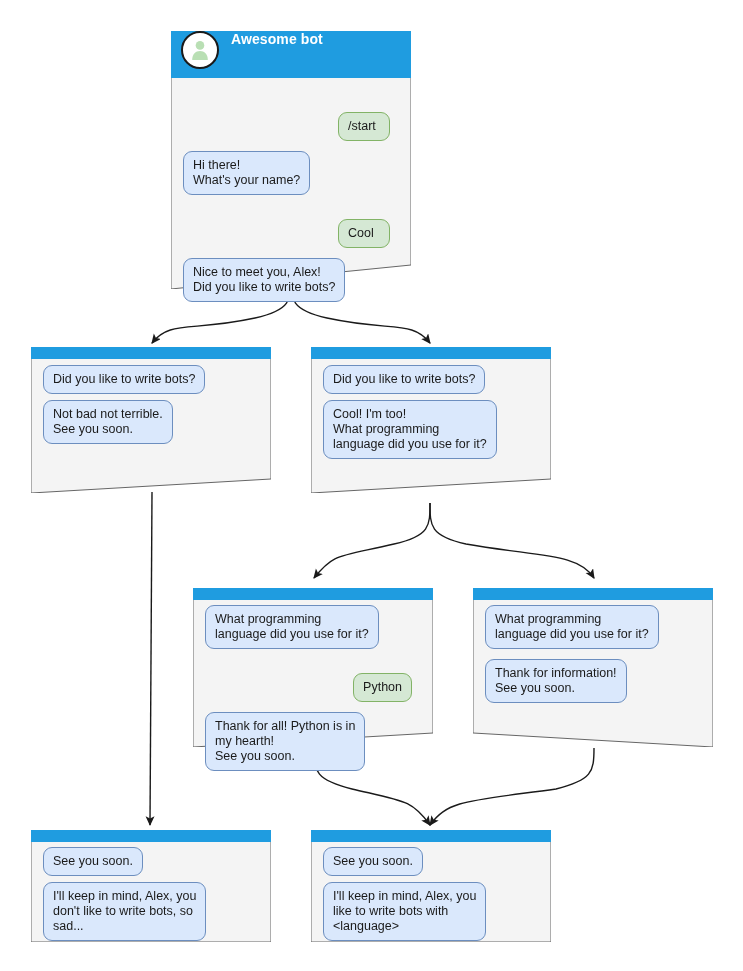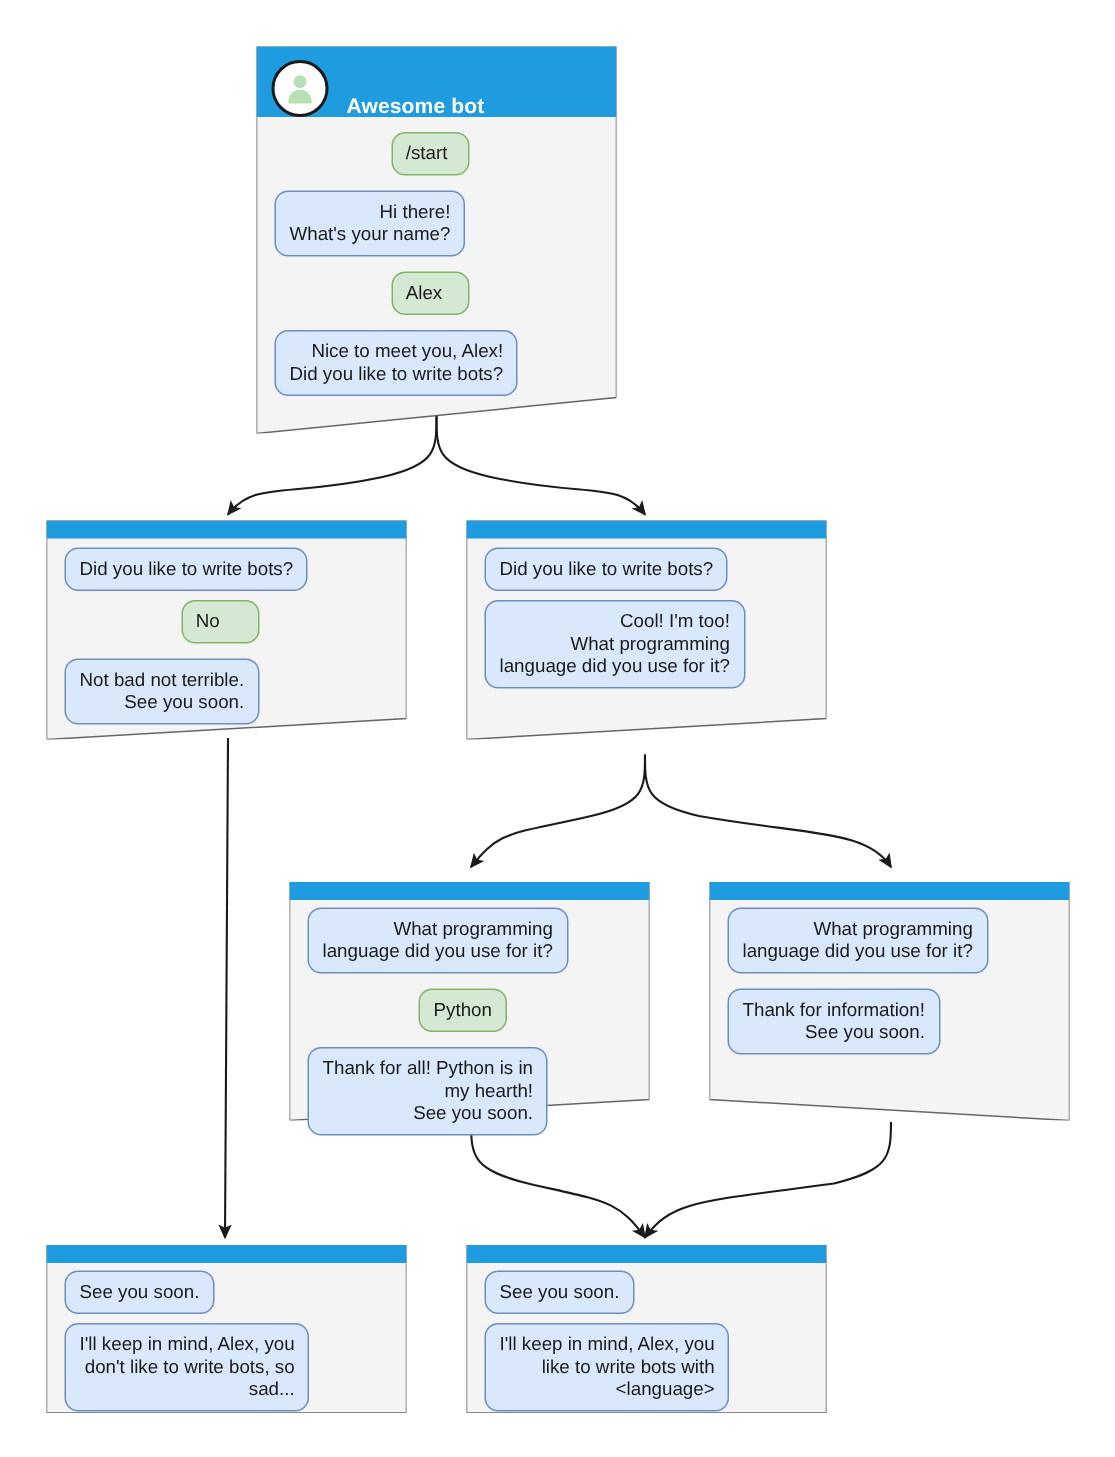--- a/index.html
+++ b/index.html
@@ -50,21 +50,21 @@
     left: 0;
     top: 0;
     right: 0;
     z-index: 1;
   }
 
   .card-header {
     position: relative;
     height: 47px;
     display: flex;
-    align-items: flex-end;
+    align-items: flex-start;
     box-sizing: border-box;
   }
   .card-header.plain {
     height: 14px;
   }
   .avatar {
     width: 38px;
     height: 38px;
     border-radius: 50%;
     background: #ffffff;
@@ -87,22 +87,22 @@
   .chat {
     position: relative;
     padding: 10px 12px 0 12px;
     box-sizing: border-box;
   }
 
   .row {
     display: flex;
     margin-bottom: 10px;
   }
-  .row.left { justify-content: flex-start; text-align: right; }
-  .row.right { justify-content: center; }
+  .row.left { justify-content: flex-start; }
+  .row.right { justify-content: flex-end; margin-top: 24px; }
   .row.tight { margin-bottom: 6px; }
 
   .bubble {
     font-size: 12.5px;
     line-height: 15px;
     color: #1a1a1a;
     padding: 6px 9px;
     border-radius: 9px;
     border: 1px solid;
     box-sizing: border-box;
@@ -168,44 +168,41 @@
       </div>
       <div class="chat">
         <div class="row right">
           <div class="bubble user">/start</div>
         </div>
         <div class="row left">
           <div class="bubble bot">Hi there!
 What's your name?</div>
         </div>
         <div class="row right">
-          <div class="bubble user">Alex</div>
+          <div class="bubble user">Cool</div>
         </div>
         <div class="row left">
           <div class="bubble bot">Nice to meet you, Alex!
 Did you like to write bots?</div>
         </div>
       </div>
     </div>
   </div>
 
   <div class="card" style="left:31px; top:347px; width:240px; height:146px;">
     <svg class="card-shape" viewBox="0 0 240 146" preserveAspectRatio="none">
       <polygon points="0,0 240,0 240,132 0,146" fill="#f4f4f4" stroke="#666666" stroke-width="1"></polygon>
       <rect x="0" y="0" width="240" height="12" fill="#1f9ce0"></rect>
     </svg>
     <div class="card-content">
       <div class="card-header plain"></div>
       <div class="chat" style="padding-top:4px;">
         <div class="row left tight">
           <div class="bubble bot">Did you like to write bots?</div>
         </div>
-        <div class="row right">
-          <div class="bubble user">No</div>
-        </div>
         <div class="row left">
           <div class="bubble bot">Not bad not terrible.
 See you soon.</div>
         </div>
       </div>
     </div>
   </div>
 
   <div class="card" style="left:311px; top:347px; width:240px; height:146px;">
     <svg class="card-shape" viewBox="0 0 240 146" preserveAspectRatio="none">

